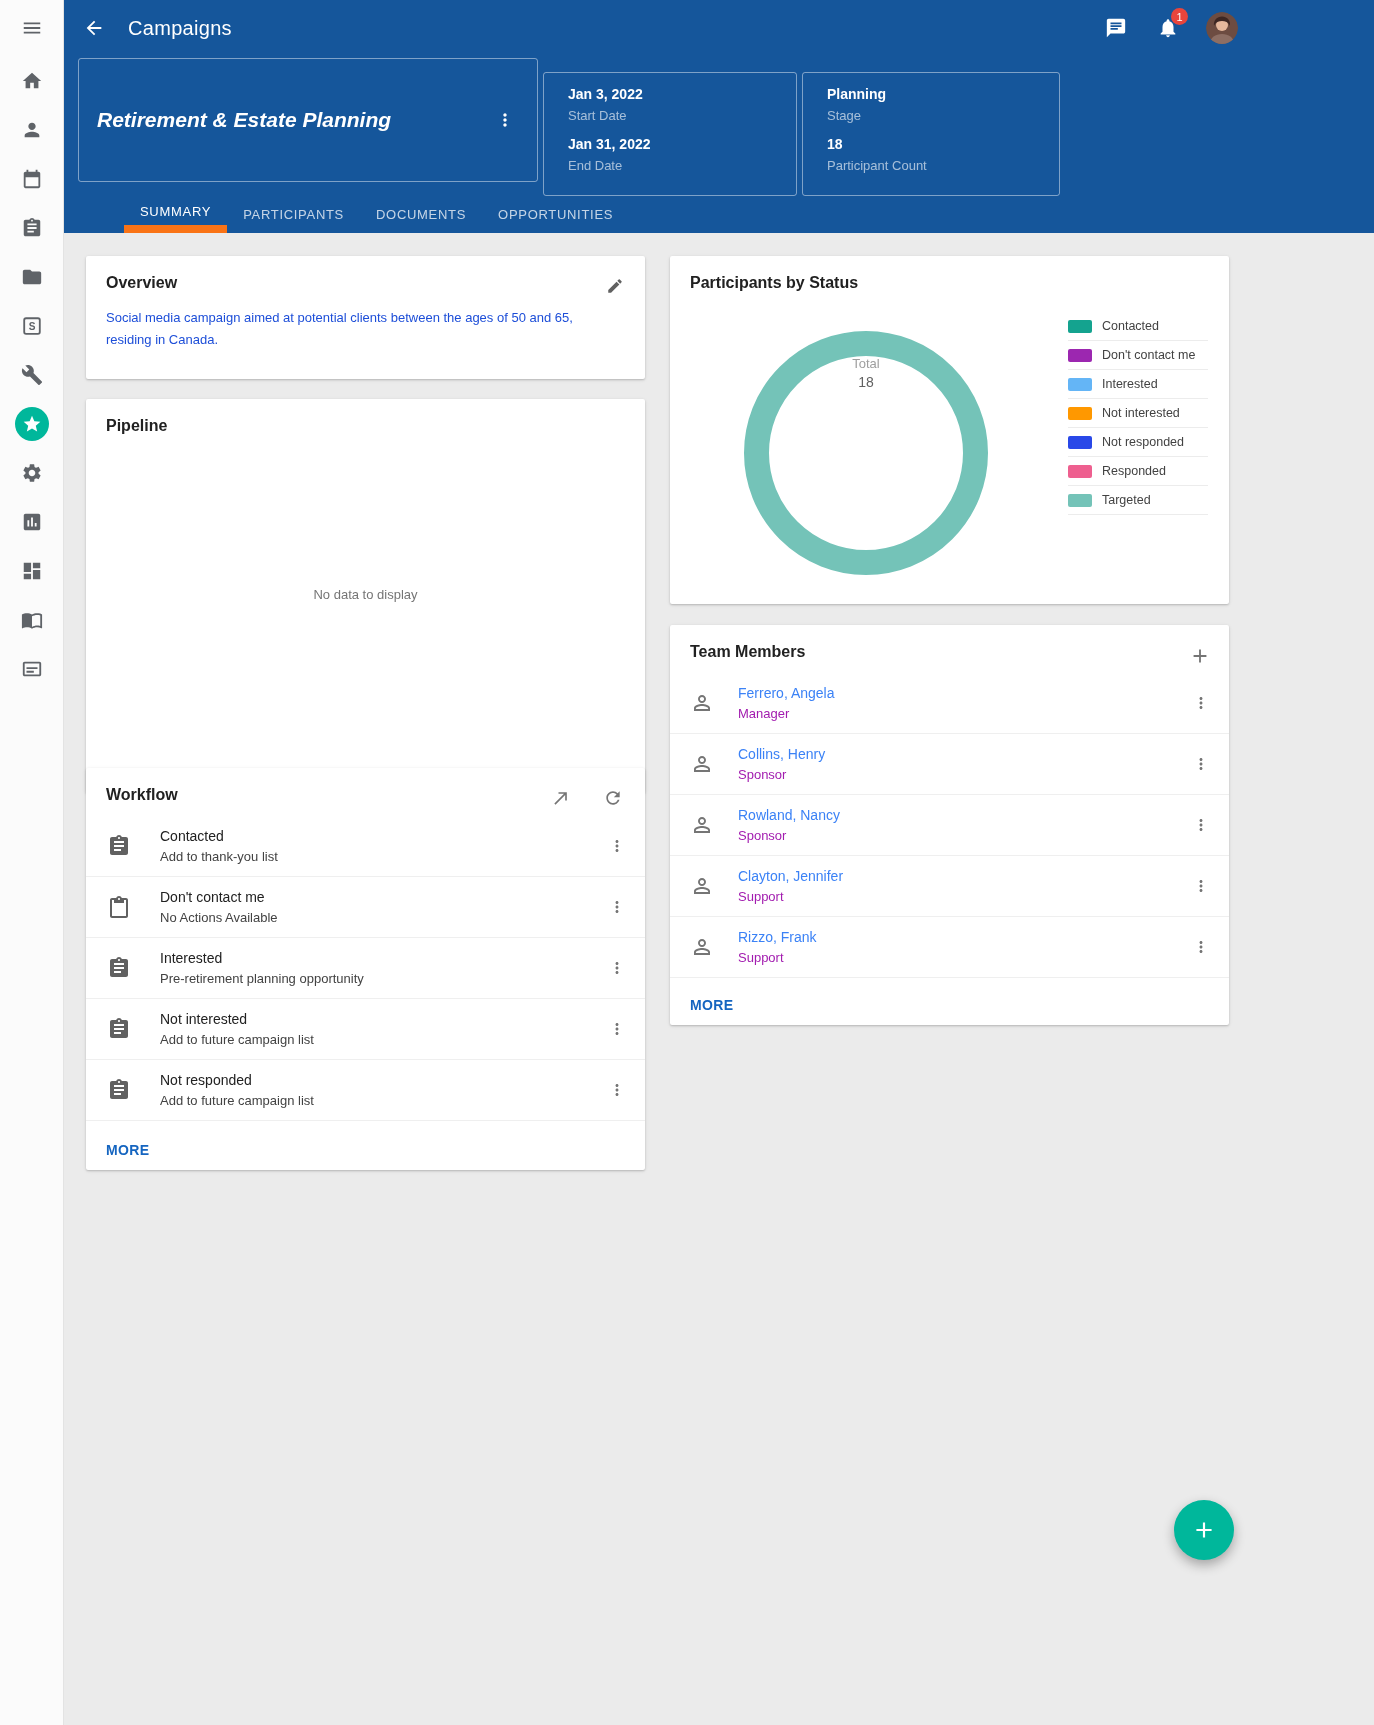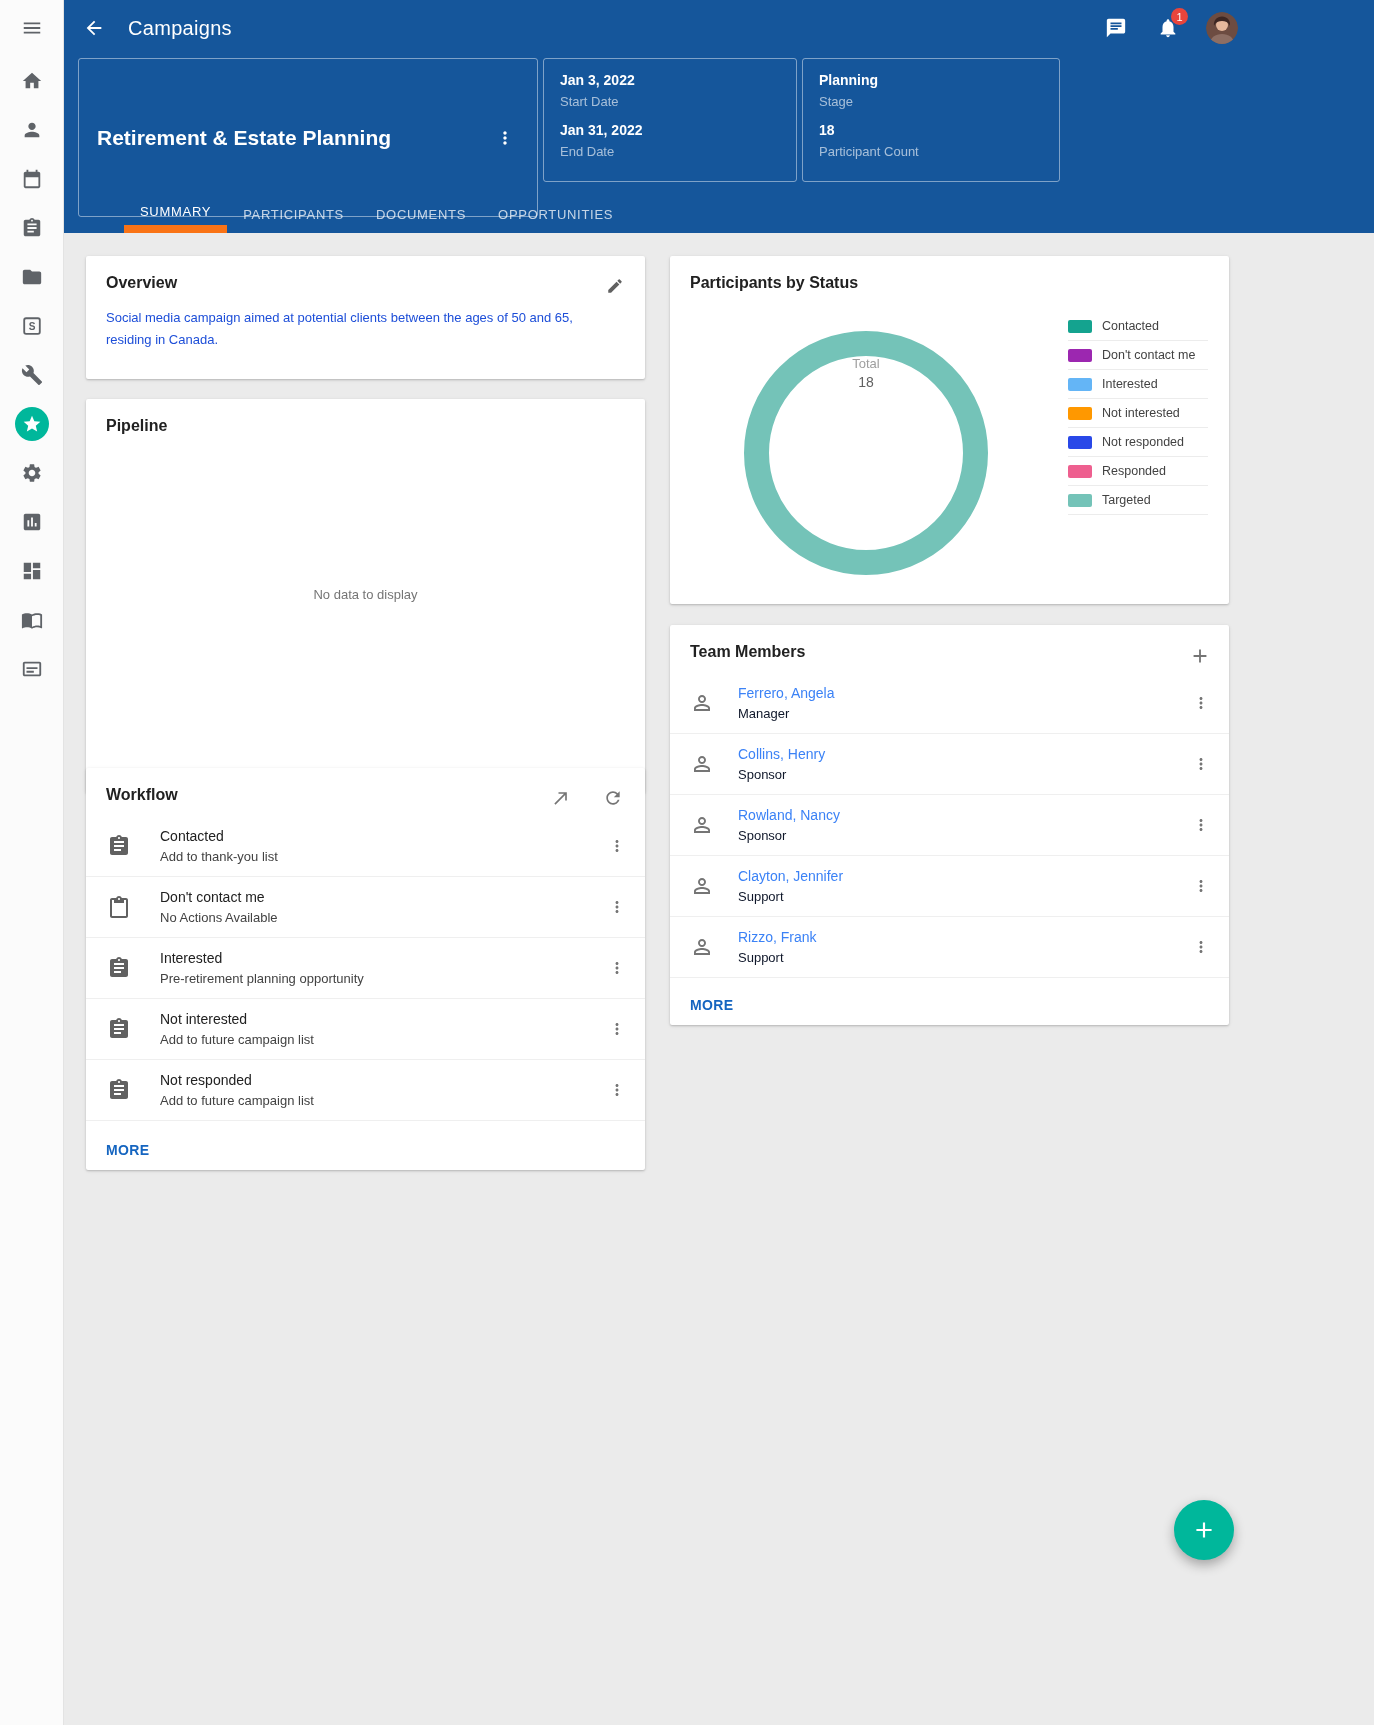--- a/index.html
+++ b/index.html
@@ -32,23 +32,23 @@
   .topbar-right { margin-left:auto; display:flex; align-items:center; gap:12px; }
   .bell-wrap { position:relative; }
   .badge {
     position:absolute; top:0; right:0; min-width:17px; height:17px; border-radius:9px;
     background:#e8453c; color:#fff; font-size:11px; display:flex; align-items:center; justify-content:center;
   }
   .avatar { width:32px; height:32px; border-radius:50%; overflow:hidden; cursor:pointer; margin-left:6px; }
   .avatar svg { width:32px; height:32px; }
 
   .hero-card { position:absolute; border:1px solid rgba(255,255,255,.45); border-radius:3px; color:#fff; }
-  .hc-name { left:14px; top:58px; width:460px; height:159px; display:flex; align-items:center; padding:0 14px 0 18px; }
+  .hc-name { left:14px; top:58px; width:460px; height:124px; display:flex; align-items:center; padding:0 14px 0 18px;font-style:italic; }
   .campaign-name { font-size:21px; font-weight:700; flex:1; }
-  .hc-fields { top:58px; height:124px; padding:13px 16px; }
+  .hc-fields { top:72px; height:124px; padding:13px 24px; }
   .hc-dates { left:479px; width:254px; }
   .hc-stage { left:738px; width:258px; }
   .field-value { font-size:14px; font-weight:700; margin-bottom:6px; }
   .field-label { font-size:13px; color:rgba(255,255,255,.62); margin-bottom:13px; }
   .kebab-btn { width:36px; height:36px; display:flex; align-items:center; justify-content:center; cursor:pointer; }
   .kebab-btn svg { width:20px; height:20px; fill:#ffffff; }
 
   .tabs { position:absolute; left:60px; bottom:0; display:flex; }
   .tab { height:38px; display:flex; align-items:center; padding:0 16px; color:rgba(255,255,255,.75);
          font-size:13px; font-weight:500; letter-spacing:.7px; cursor:pointer; }
@@ -85,21 +85,21 @@
   .card-team { left:606px; top:392px; width:559px; height:400px; }
   .card-head { padding:18px 20px 12px; position:relative; }
   .head-action { position:absolute; top:16px; right:14px; width:30px; height:30px; display:flex;
                  align-items:center; justify-content:center; cursor:pointer; }
   .head-action svg { width:22px; height:22px; fill:#757575; }
   .member-row { height:61px; display:flex; align-items:center; padding:0 10px 0 20px; border-bottom:1px solid #efefef; }
   .member-row:last-of-type { border-bottom:1px solid #efefef; }
   .member-icon svg { width:24px; height:24px; fill:#757575; }
   .member-info { margin-left:24px; }
   .member-name { font-size:14px; color:#3b82f6; }
-  .member-role { font-size:13px; color:#0f172a; margin-top:5px; }
+  .member-role { font-size:13px; color:#a21caf; margin-top:5px; }
   .row-spacer { margin-left:auto; }
   .row-menu { width:36px; height:36px; display:flex; align-items:center; justify-content:center; cursor:pointer; }
   .row-menu svg { width:18px; height:18px; fill:#757575; }
 
   .card-workflow { left:22px; top:535px; width:559px; height:402px; }
   .wf-actions { position:absolute; top:16px; right:18px; display:flex; gap:24px; }
   .wf-actions .icon-btn { width:28px; height:28px; }
   .wf-actions svg { width:20px; height:20px; fill:#757575; }
   .wf-row { height:61px; display:flex; align-items:center; padding:0 10px 0 21px; border-bottom:1px solid #efefef; }
   .wf-icon svg { width:24px; height:24px; fill:#616161; }

